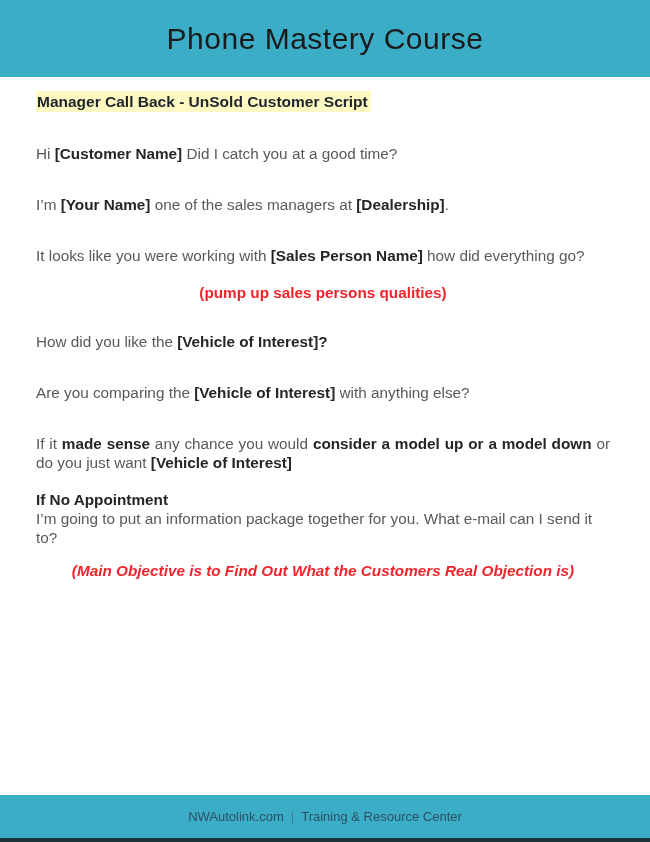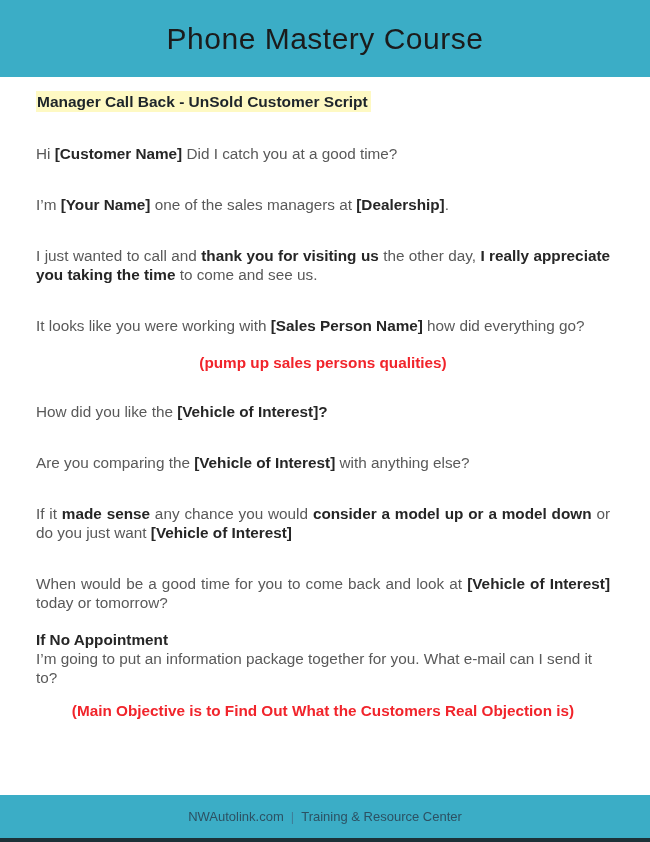--- a/index.html
+++ b/index.html
@@ -53,21 +53,21 @@
   .red {
     color: #F1242B;
     font-weight: 700;
     text-align: center;
   }
   .callout-1 { margin-top: 18px; margin-bottom: 30px; }
   .after-callout { margin-top: 30px; }
   .subhead { margin-top: 18px; }
   .tight { margin-top: 0; }
   .pre-closing { margin-top: 24px; }
-  .callout-2 { margin-top: 14px; }
+  .callout-2 { margin-top: 14px; font-style: italic; }
 
   
   .footer-bar {
     position: absolute;
     left: 0;
     right: 0;
     bottom: 4px;
     height: 43px;
     background: #3BADC6;
     display: flex;
@@ -97,34 +97,32 @@
   </header>
 
   <main class="content">
 
     <h2 class="doc-heading"><span class="hl">Manager Call Back - UnSold Customer Script</span></h2>
 
     <p class="para"><span>Hi </span><span class="b">[Customer Name]</span><span> Did I catch you at a good time?</span></p>
 
     <p class="para"><span>I’m </span><span class="b">[Your Name]</span><span> one of the sales managers at </span><span class="b">[Dealership]</span><span>.</span></p>
 
-    <p class="para justify"><span>I just wanted to call and </span><span class="b">thank you for visiting us</span><span> the other day, </span><span class="b">I really appreciate you taking the time</span><span> to come and see us.</span></p>
 
     <p class="para"><span>It looks like you were working with </span><span class="b">[Sales Person Name]</span><span> how did everything go?</span></p>
 
     <p class="para red callout-1">(pump up sales persons qualities)</p>
 
     <p class="para after-callout"><span>How did you like the </span><span class="b">[Vehicle of Interest]?</span></p>
 
 
     <p class="para"><span>Are you comparing the </span><span class="b">[Vehicle of Interest]</span><span> with anything else?</span></p>
 
     <p class="para justify"><span>If it </span><span class="b">made sense</span><span> any chance you would </span><span class="b">consider a model up or a model down</span><span> or do you just want </span><span class="b">[Vehicle of Interest]</span></p>
 
-    <p class="para justify"><span>When would be a good time for you to come back and look at </span><span class="b">[Vehicle of Interest]</span><span> today or tomorrow?</span></p>
 
     <p class="para subhead"><span class="b">If No Appointment</span></p>
 
     <p class="para tight"><span>I’m going to put an information package together for you. What  e-mail can I send it to?</span></p>
 
 
     <p class="para red callout-2">(Main Objective is to Find Out What the Customers Real Objection is)</p>
 
   </main>
 

